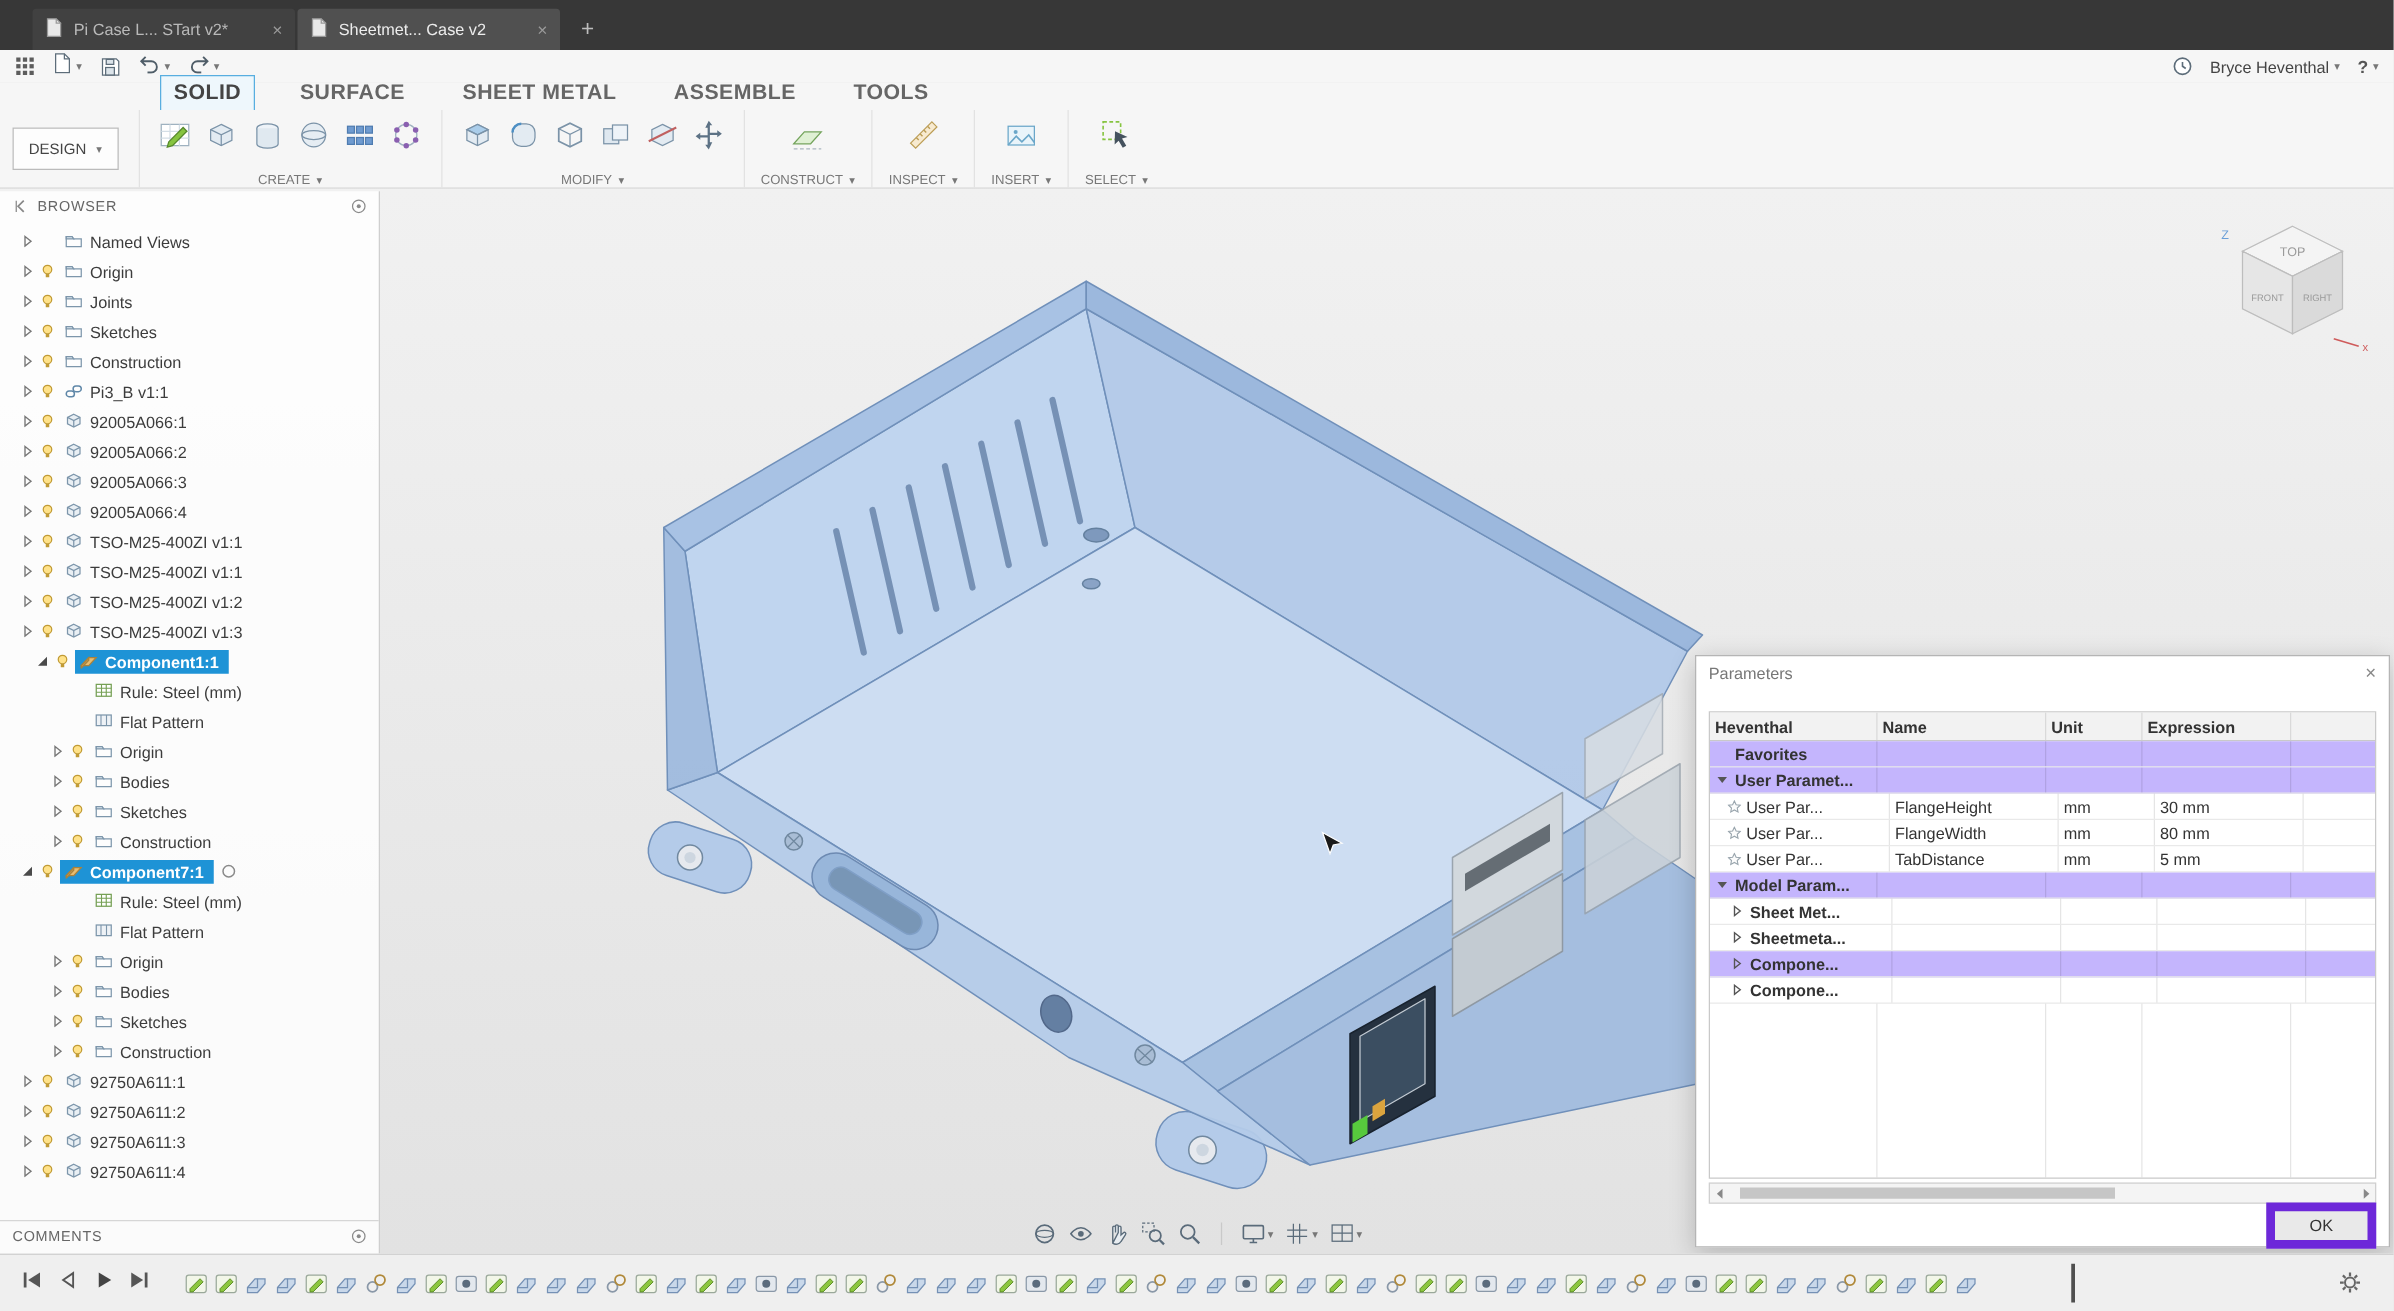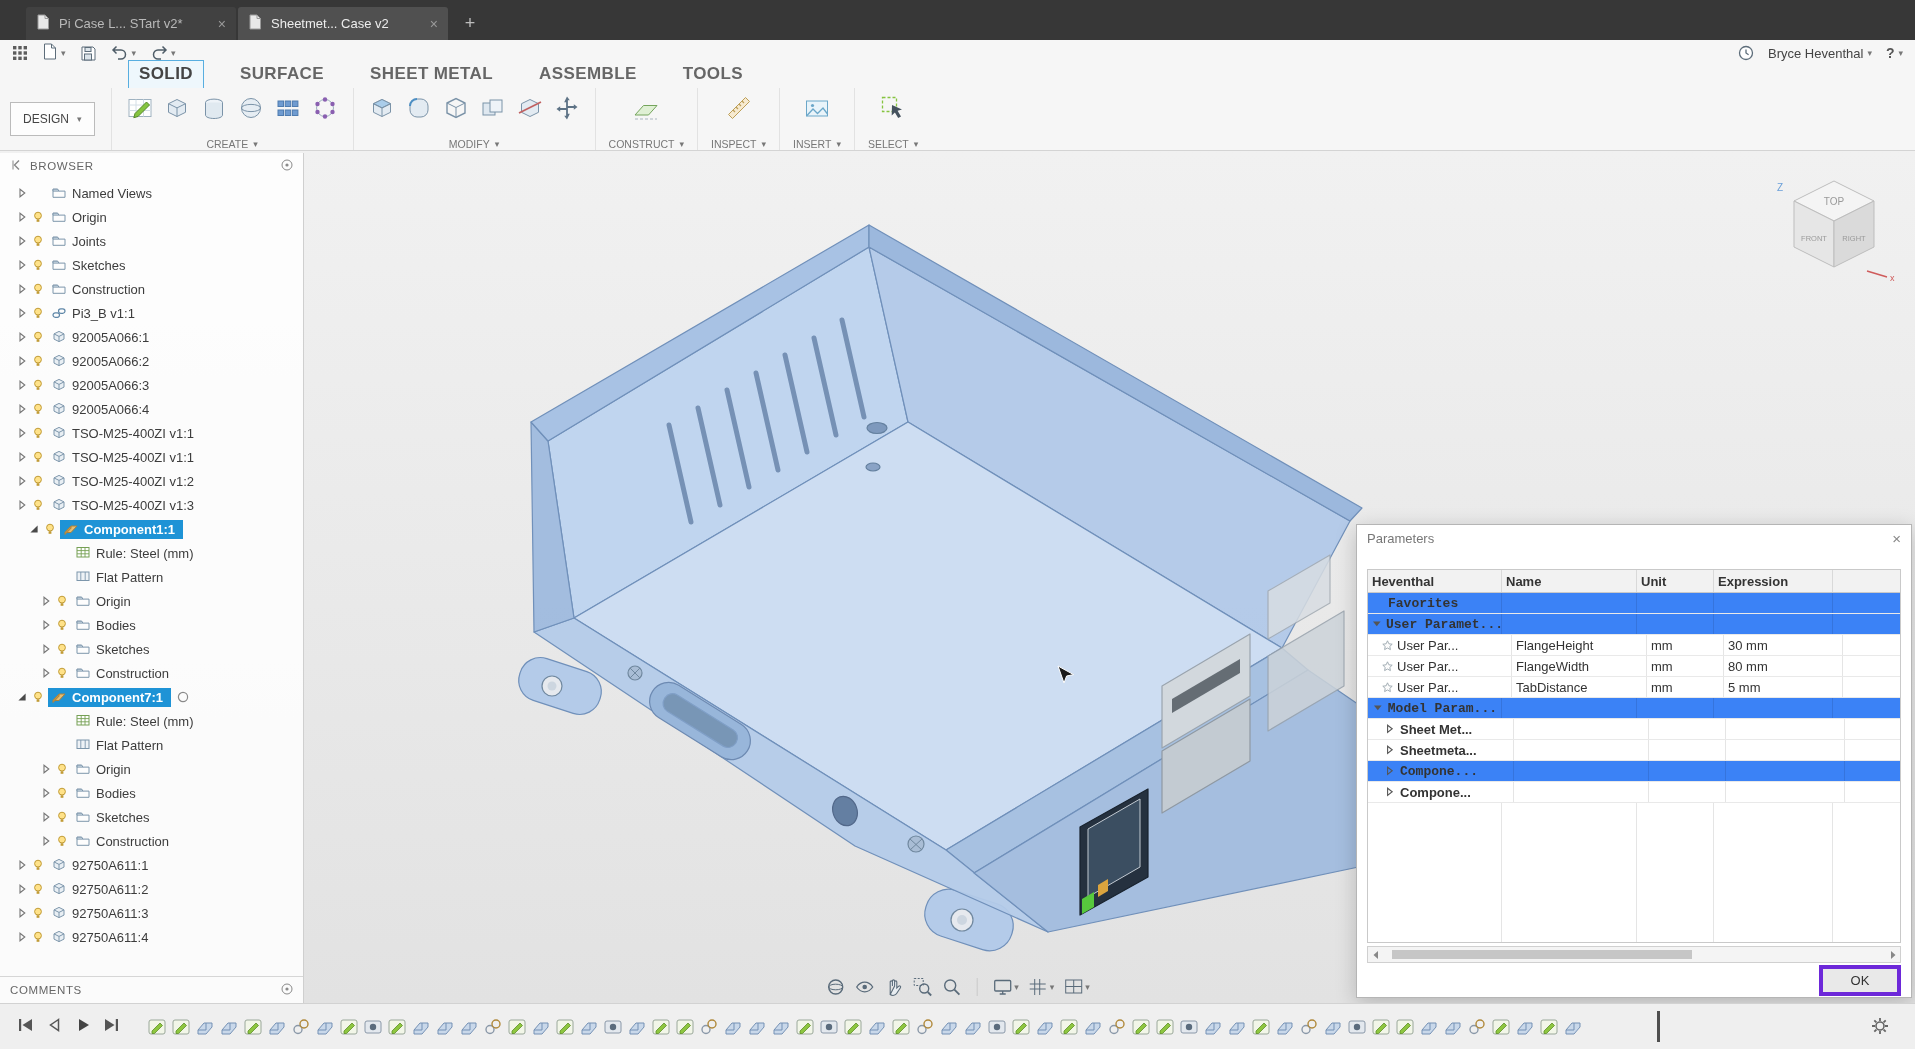--- a/index.html
+++ b/index.html
@@ -66,33 +66,33 @@
 
   
   .params{position:absolute;left:1356px;top:373px;width:554px;height:472px;background:#fff;border:1px solid #b5b5b5;
     box-shadow:0 5px 20px rgba(0,0,0,.2);display:flex;flex-direction:column;font-size:13px;color:#333;}
   .ptitle{height:26px;display:flex;align-items:center;padding:0 10px;color:#777;font-size:13px;flex:0 0 auto;}
   .pclose{margin-left:auto;color:#888;font-size:15px;}
   .pgap{height:18px;flex:0 0 auto;}
   .ptablewrap{margin:0 10px;border:1px solid #c9c9c9;display:flex;flex-direction:column;flex:1 1 auto;overflow:hidden;}
   .phead{display:flex;height:22px;background:#f2f2f2;border-bottom:1px solid #c9c9c9;font-weight:bold;flex:0 0 auto;}
   .prow{display:flex;height:20px;align-items:stretch;border-bottom:1px solid #e9e9e9;flex:0 0 auto;}
-  .prow.shade{background:#3b82f6;font-family:Liberation Mono, monospace;}
+  .prow.shade{background:#c4b5fd;}
   .prow.pfill{flex:1 1 auto;border-bottom:none;height:auto;}
   .pc{display:flex;align-items:center;gap:4px;padding:0 4px;overflow:hidden;white-space:nowrap;}
   .pc.b{font-weight:bold;}
   .c1{width:125px;}.c2{width:126px;}.c3{width:68px;}.c4{width:110px;}.c5{flex:1;}
   .c2,.c3,.c4,.c5{border-left:1px solid rgba(0,0,0,.10);}
   .pcaret{width:12px;display:flex;justify-content:center;}
   .pstar{display:flex;}
   .pscroll{height:15px;margin:3px 10px 0;display:flex;align-items:center;border:1px solid #d0d0d0;background:#f4f4f4;flex:0 0 auto;}
   .pthumb{height:9px;background:#c6c6c6;width:300px;margin-left:10px;}
   .sarr{width:14px;display:flex;align-items:center;justify-content:center;}
   .pfooter{height:34px;display:flex;align-items:center;justify-content:flex-end;padding:0 10px;flex:0 0 auto;}
-  .okbtn{width:74px;height:23px;background:#e9e9e9;border:4px solid #6d28d9;display:flex;align-items:center;justify-content:center;font-size:13px;}
+  .okbtn{width:74px;height:23px;background:#e9e9e9;border:7px solid #6d28d9;display:flex;align-items:center;justify-content:center;font-size:13px;}
 
   
   .timeline{height:45px;background:#efefef;border-top:1px solid #d2d2d2;display:flex;align-items:center;
     padding-left:16px;position:relative;flex:0 0 auto;}
   .tctrl{display:flex;gap:11px;margin-right:26px;align-items:center;}
   .tfeat{display:flex;align-items:center;}
   .titem{width:20px;height:20px;margin-right:4px;display:flex;align-items:center;justify-content:center;}
   .tmarker{position:absolute;left:1657px;top:7px;bottom:7px;width:3px;background:#4f4f4f;}
   .tgear{position:absolute;right:26px;top:13px;}
 </style>

